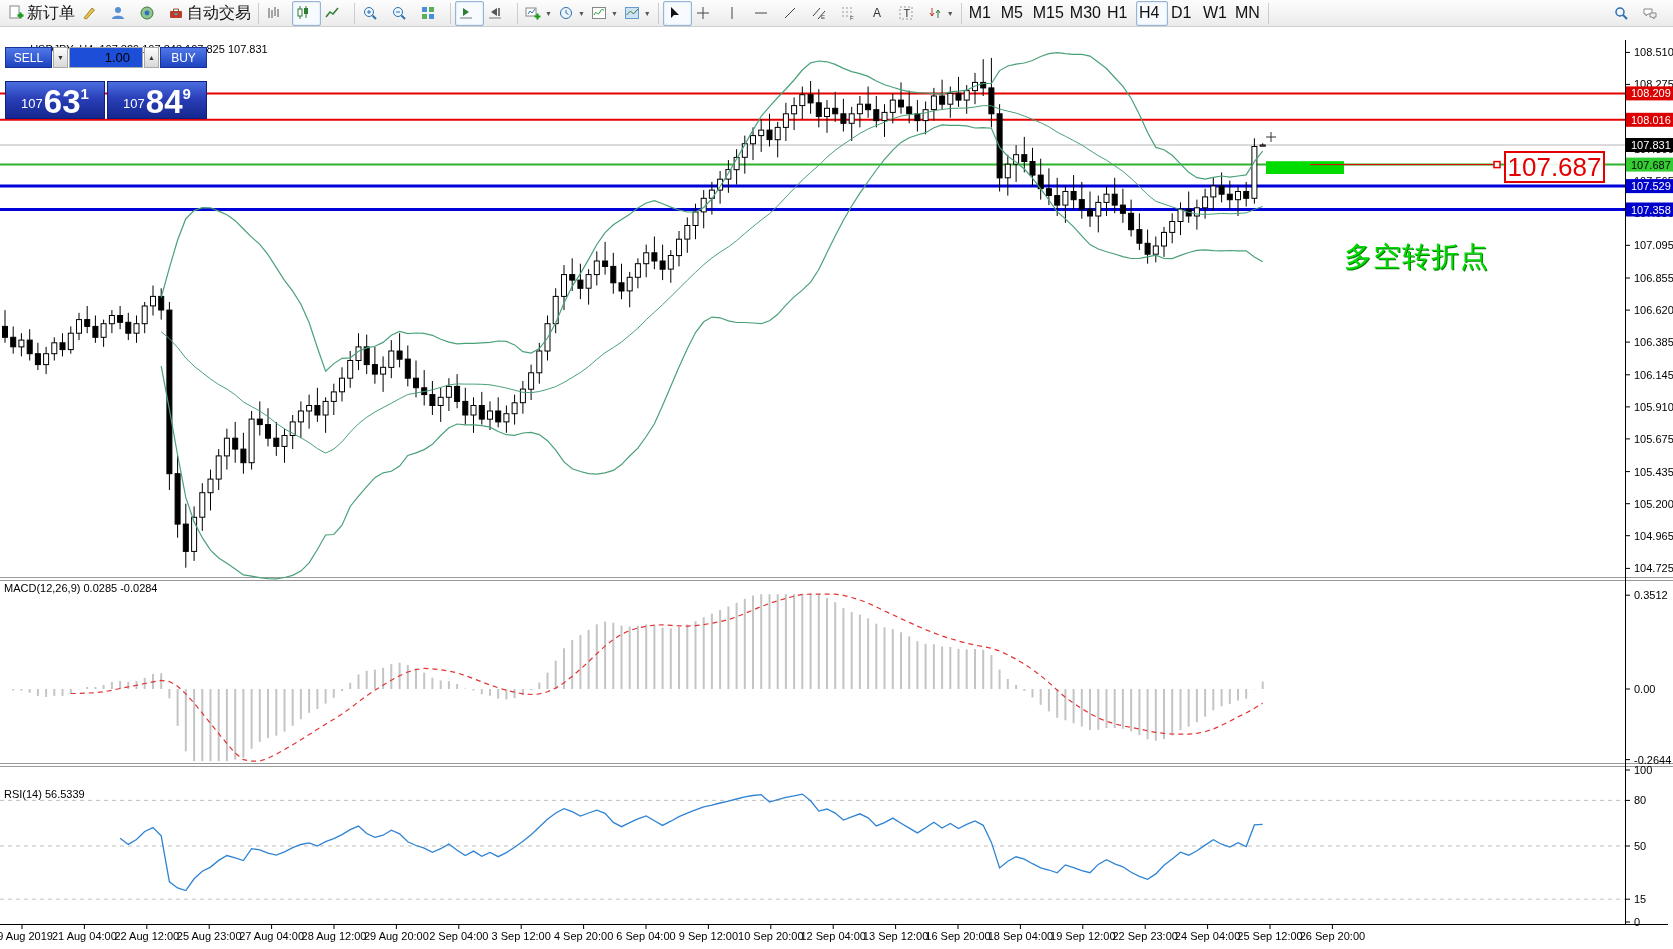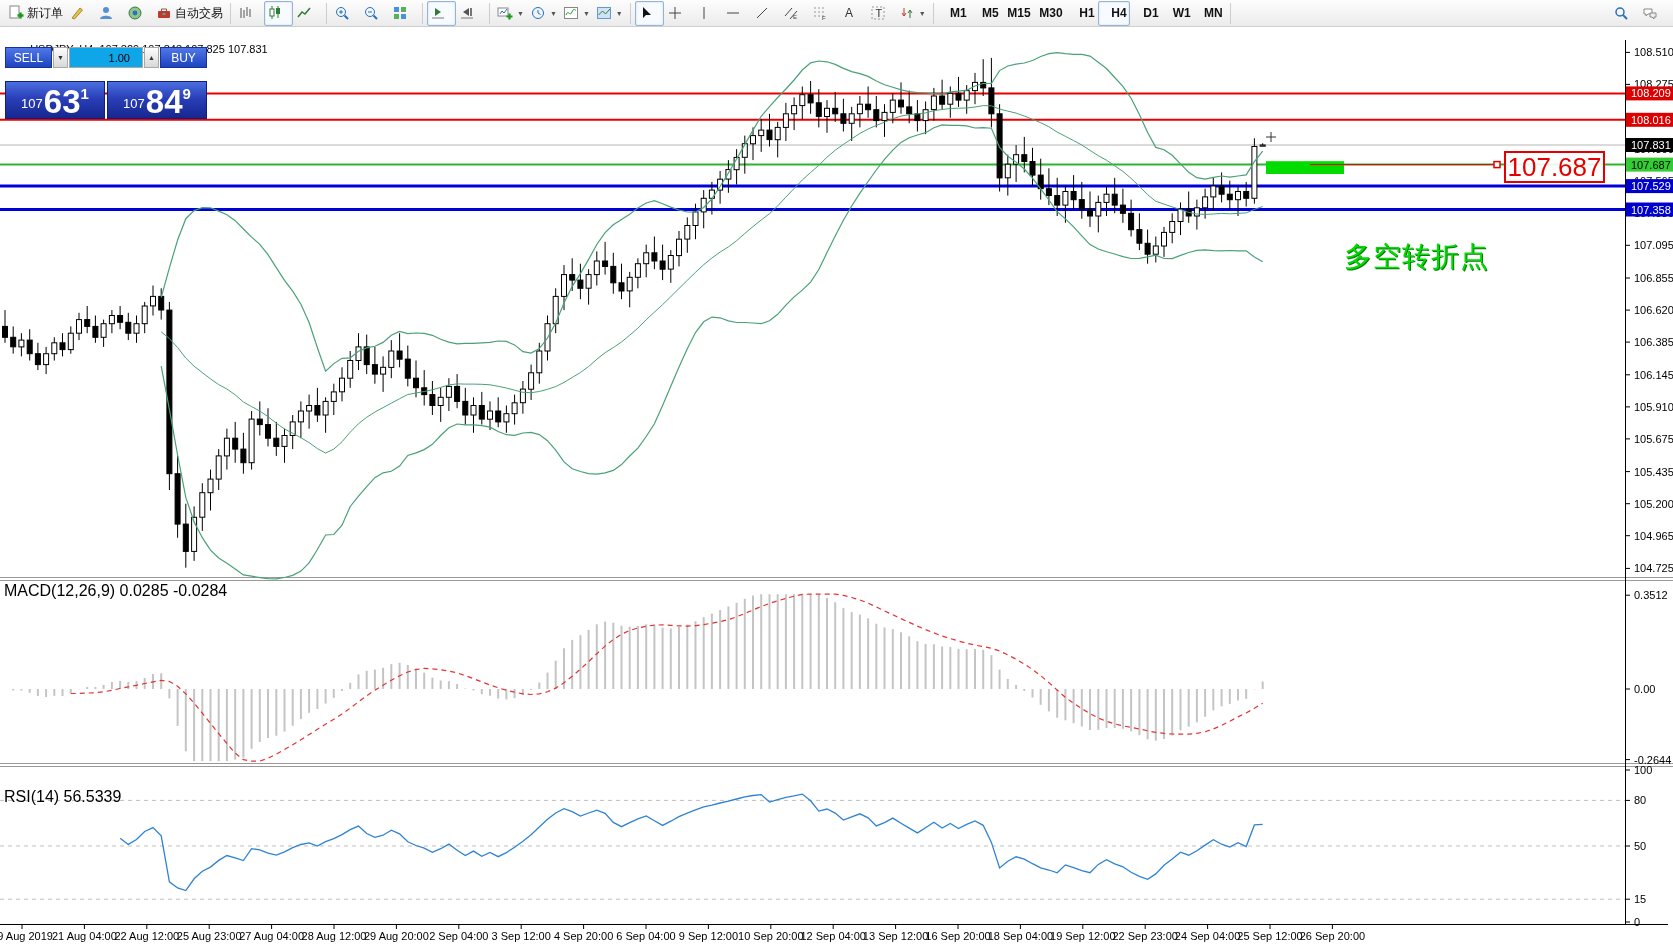--- a/index.html
+++ b/index.html
@@ -7,52 +7,52 @@
        font-family:"Liberation Sans",sans-serif;-webkit-font-smoothing:antialiased}
   
   #toolbar{position:absolute;top:0;left:0;width:1673px;height:27px;
     background:linear-gradient(#fdfdfd,#ebebeb);border-bottom:1px solid #cfcfcf;
     display:flex;align-items:center;padding:0 5px;box-sizing:border-box;z-index:30}
   .tbg{display:flex;align-items:center}
   .tbtn{display:flex;align-items:center;gap:3px;height:23px;min-width:23px;padding:0 2px;
     border:1px solid transparent;border-radius:2px;background:transparent;
     font:12px "Liberation Sans",sans-serif;color:#222;cursor:default}
   .tbtn.active{background:#f7fbff;border-color:#96b5d4;box-shadow:inset 0 0 2px #b9cfe4}
-  .tbtn .lbl{font-size:12px;color:#111;white-space:nowrap}
+  .tbtn .lbl{font-size:16px;color:#111;white-space:nowrap}
   .tbtn .dd{font-size:7px;color:#555;margin-left:1px}
   .tbsep{width:1px;height:21px;background:#cccccc;margin:0 4px}
   .tbright{margin-left:auto;display:flex;align-items:center}
-  .tf{font-weight:bold;font-size:11px;color:#333;justify-content:flex-end;min-width:26px}
+  .tf{font-weight:normal;font-size:11px;color:#333;justify-content:flex-start;min-width:26px}
   
   .symhdr{position:absolute;left:6px;top:31px;font-size:11px;color:#000;z-index:6;white-space:pre}
   .symhdr .arr{font-size:8px;margin-right:4px;color:#333}
   
   .tp{position:absolute;left:5px;top:47px;width:202px;z-index:20}
   .tp1{display:flex;height:21px;gap:1px}
   .btnb{background:linear-gradient(#5078e8,#1d43c0);color:#fff;font-weight:normal;font-size:12px;
     border:1px solid #16339a;display:flex;align-items:center;justify-content:center;box-sizing:border-box}
   .sellb,.buyb{width:47px}
   .spin{width:15px;background:linear-gradient(#fdfdfd,#d8d8d8);border:1px solid #a9a9a9;
     font-size:7px;color:#333;display:flex;align-items:center;justify-content:center;box-sizing:border-box}
-  .vol{flex:1;background:#0ea5e9;border:1px solid #a9a9a9;font-size:11px;color:#000;
+  .vol{flex:1;background:#1d4ed8;border:1px solid #a9a9a9;font-size:13px;color:#000;
     display:flex;align-items:center;justify-content:flex-end;padding-right:12px;box-sizing:border-box}
   .tp2{display:flex;gap:2px;margin-top:13px;height:38px}
   .pprice{flex:1;background:linear-gradient(#4a6fe0 0%,#2a3fb8 45%,#15278f 100%);
     border:1px solid #101f7a;color:#fff;display:flex;align-items:flex-end;justify-content:center;
     padding-bottom:3px;box-sizing:border-box}
   .pp{font-size:13px;margin:0 1px 4px 0}
   .pb{font-size:33px;font-weight:bold;line-height:26px}
   .ps{font-size:15px;font-weight:bold;align-self:flex-start;margin-top:3px}
   
   .pricebox{position:absolute;left:1504px;top:151px;width:97px;height:28px;border:2px solid #e40000;
     color:#e40000;font-size:26px;display:flex;align-items:center;justify-content:center;
     background:rgba(255,255,255,.9);z-index:7}
   .cntext{position:absolute;left:1344px;top:238px;font-size:28px;font-weight:normal;color:#00dc00;
     text-shadow:1px 1px 0 #0a7a0a;letter-spacing:1px;z-index:7;white-space:nowrap}
-  .indttl{position:absolute;left:4px;font-size:16px;color:#000;z-index:6;white-space:pre}
+  .indttl{position:absolute;left:4px;font-size:11px;color:#000;z-index:6;white-space:pre}
   #cv{position:absolute;left:0;top:0;z-index:1}
 </style>
 </head>
 <body>
 
 <div id="app">
   <svg id="cv" width="1673" height="949" style="font-family:&quot;Liberation Sans&quot;,sans-serif">
       <g>
         <line x1="0" y1="577.5" x2="1673" y2="577.5" stroke="#9a9a9a" stroke-width="1"></line>
         <line x1="0" y1="580.5" x2="1673" y2="580.5" stroke="#9a9a9a" stroke-width="1"></line>

